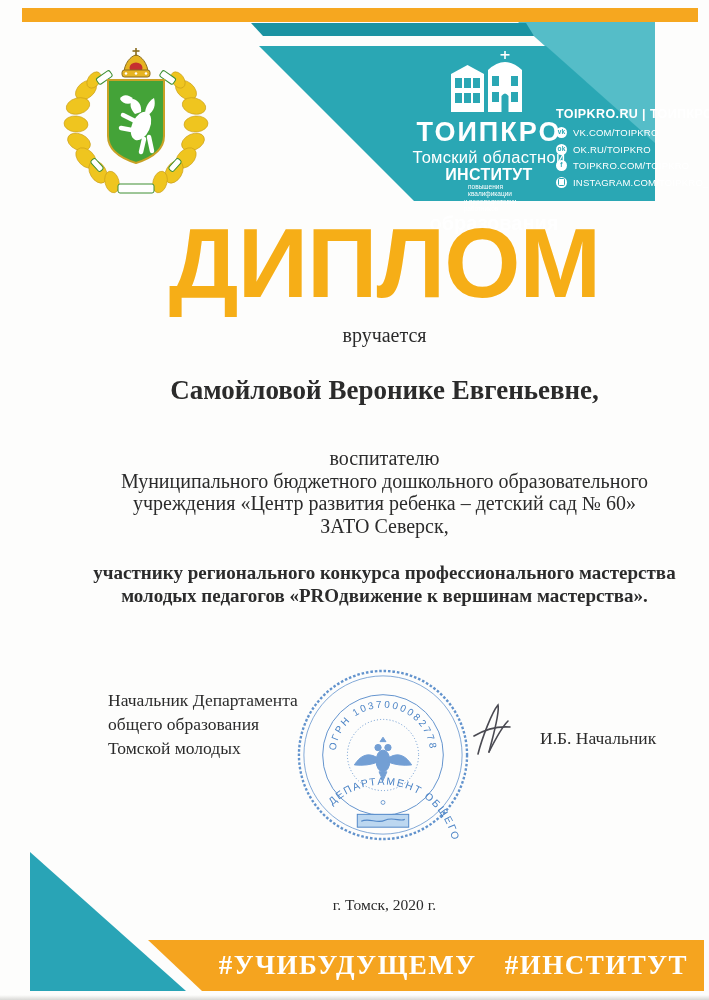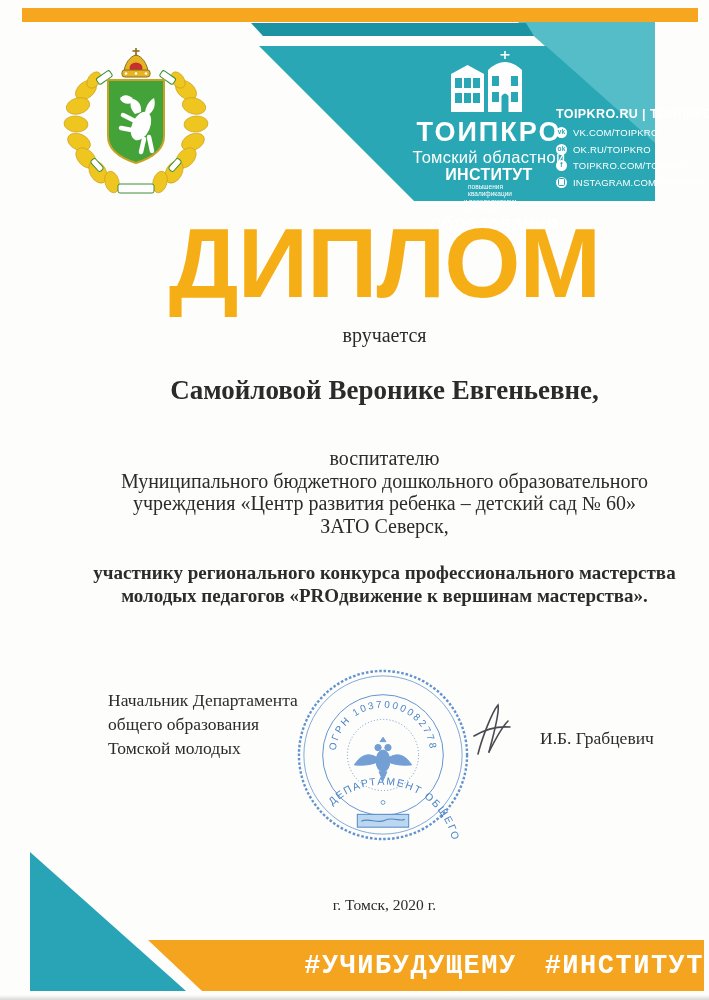--- a/index.html
+++ b/index.html
@@ -54,22 +54,22 @@
   .autograph { position:absolute; left:468px; top:700px; }
   .sig-name { position:absolute; left:540px; top:728px; font-size:17.5px; }
 
   
   .place-date { top:896px; font-size:15.5px; }
   .bt-teal { position:absolute; left:30px; top:852px; width:156px; height:139px; background:#29A4B6;
     clip-path:polygon(0 0, 100% 100%, 0 100%); }
   .bt-orange { position:absolute; left:148px; top:940px; width:556px; height:51px; background:#F5A41F;
     clip-path:polygon(0 0, 100% 0, 100% 100%, 54px 100%);
     display:flex; align-items:center; justify-content:flex-end;
-    padding-right:0; box-sizing:border-box; gap:28px;
-    font-family:Liberation Mono, monospace; font-weight:700; font-size:27px;
+    padding-right:16px; box-sizing:border-box; gap:28px;
+    font-family:Liberation Serif, serif; font-weight:700; font-size:27px;
     letter-spacing:1.5px; color:#fff; }
   .scan-edge { position:absolute; left:0; right:0; bottom:0; height:5px;
     background:linear-gradient(rgba(255,255,255,0), #d9d9d6); }
 </style>
 </head>
 <body>
 
 <div class="page">
 
   <div class="top-orange"></div>
@@ -262,21 +262,21 @@
   <div class="autograph">
     <svg width="46" height="62" viewBox="0 0 46 62">
       <g stroke="#4a4a52" stroke-width="1.6" fill="none" stroke-linecap="round">
         <path d="M10 54 C14 38 24 12 30 5 C32 13 25 36 21 52"></path>
         <path d="M21 52 C27 40 35 26 40 21"></path>
         <path d="M6 36 C16 30 28 26 42 27"></path>
       </g>
     </svg>
   </div>
 
-  <div class="sig-name">И.Б. Грабцевич</div>
+  <div class="sig-name">И.Б. Начальник</div>
 
   <div class="col place-date">г. Томск, 2020 г.</div>
 
   <div class="bt-teal"></div>
   <div class="bt-orange">
     <span>#УЧИБУДУЩЕМУ</span>
     <span>#ИНСТИТУТ</span>
   </div>
 
   <div class="scan-edge"></div>

